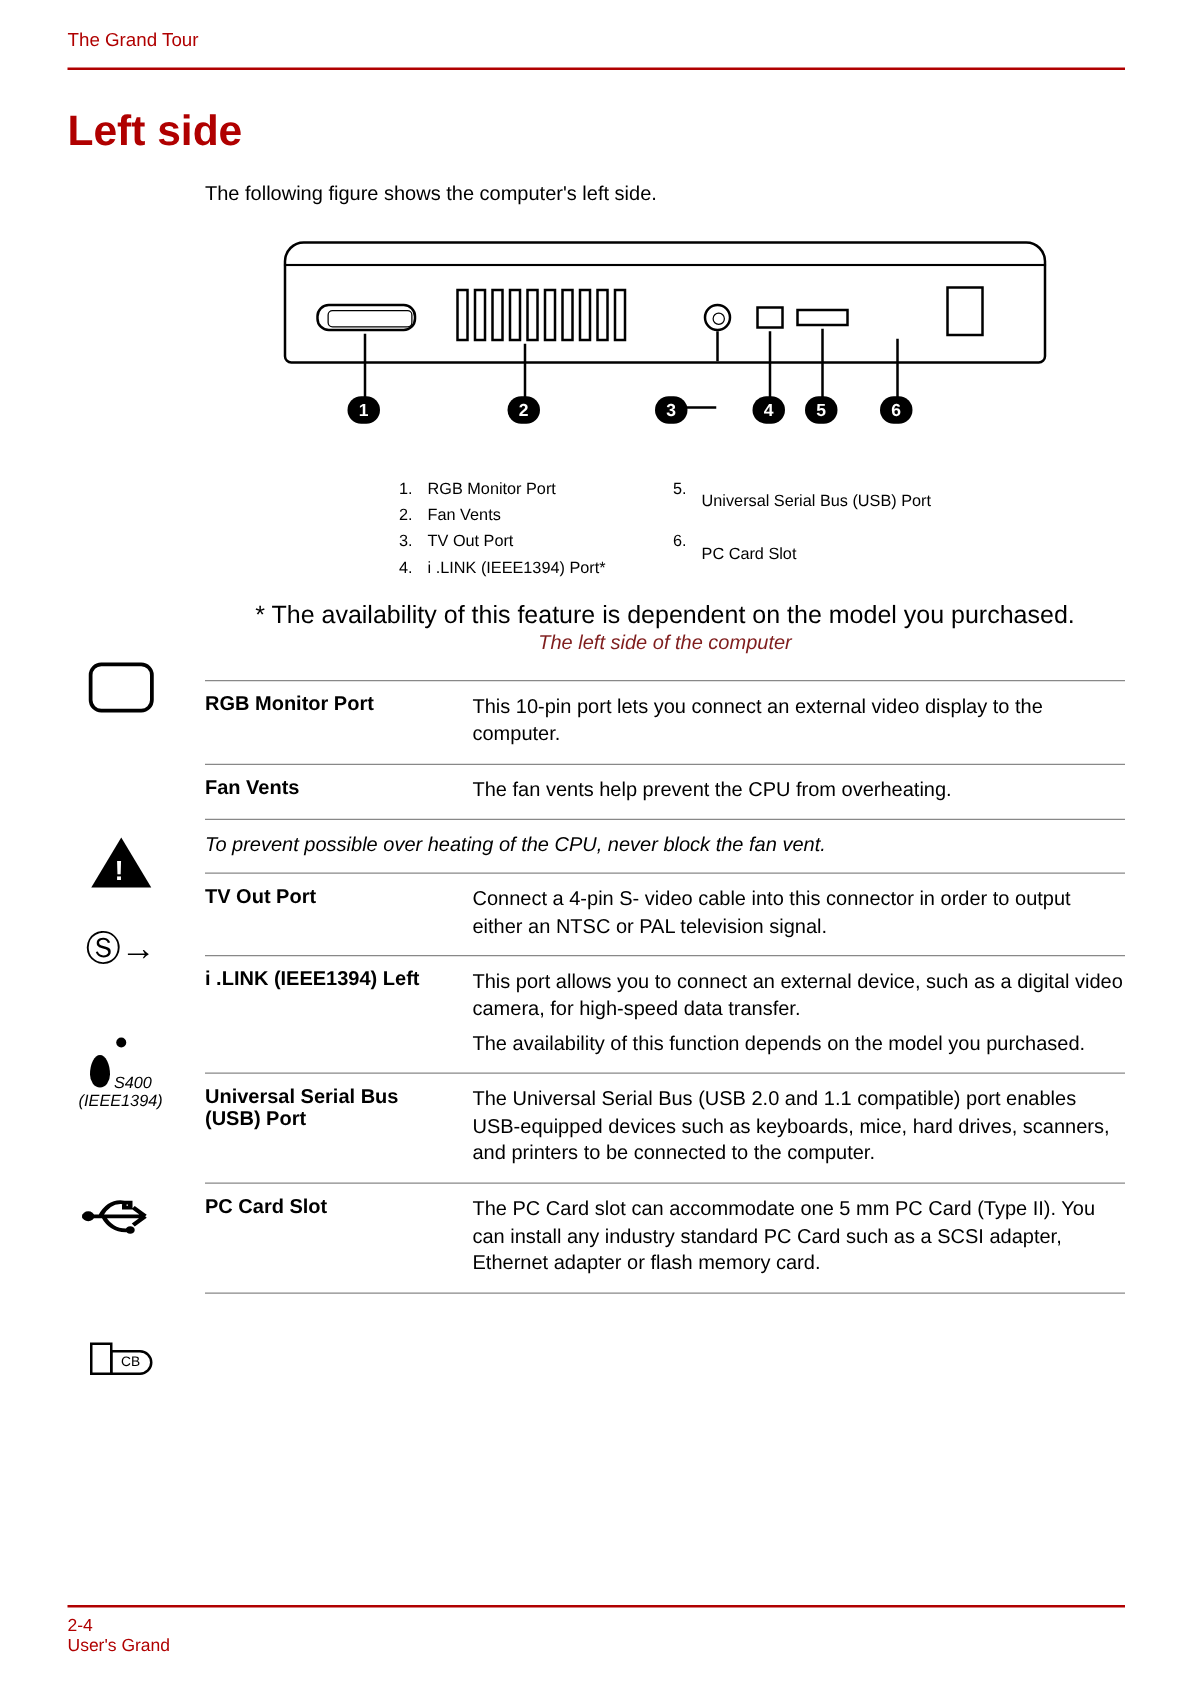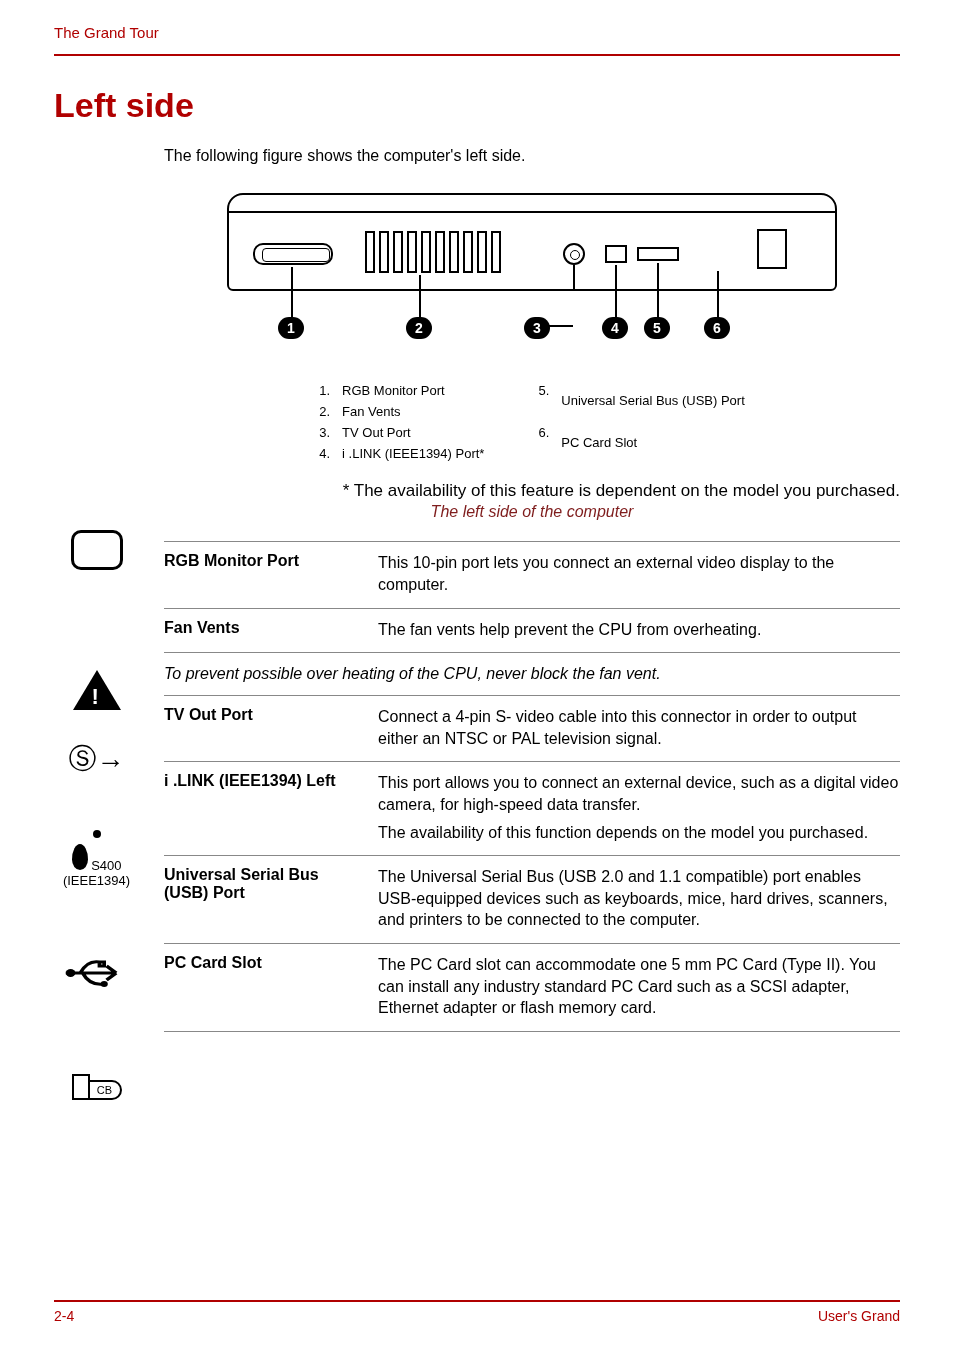--- a/index.html
+++ b/index.html
@@ -29,45 +29,45 @@
   .l3b { position:absolute; left:356px; top:74px; width:2px; height:24px; background:#000;}
   .l4 { left:398px; top:74px; height:56px; }
   .l5 { left:440px; top:72px; height:58px; }
   .l6 { left:500px; top:80px; height:50px; }
   .callout-row { position:absolute; left:0; top:126px; width:100%; height:30px; }
   .callout { position:absolute; width:26px; height:22px; background:#000; color:#fff; border-radius:11px; font-size:14px; font-weight:bold; text-align:center; line-height:22px; }
   .c1{left:61px;} .c2{left:189px;} .c3{left:307px;} .c4{left:385px;} .c5{left:427px;} .c6{left:487px;}
   .legend-row { display:flex; gap:50px; justify-content:center; margin-bottom:16px; }
   .legend-col { font-size:13px; line-height:1.45; }
   .legend-col td.num { padding-right: 10px; vertical-align: top; }
-  .footnote { font-size:17px; text-align:right; margin-bottom:2px; }
+  .footnote { font-size:20px; text-align:center; margin-bottom:2px; }
   .figcap { color:#7f1d1d; font-style:italic; font-size:16px; text-align:center; margin-bottom:20px; }
   .deflist { border-top:1px solid #888; }
   .defrow { display:flex; padding:10px 0 12px 0; border-bottom:1px solid #888; gap: 14px; }
   .defrow .term { width: 200px; font-weight:bold; font-size:16px; flex-shrink:0; }
   .defrow .desc { font-size:16px; line-height:1.35; }
   .defrow .desc p + p { margin-top: 6px; }
   .noteblock { border-top:1px solid #888; border-bottom:1px solid #888; padding:12px 0; font-style:italic; font-size:16px; margin:0 0 0 0; }
   .margin-icon { position:absolute; left:54px; width:85px; text-align:center; }
   .mi1 { top:530px; }
   .mi1-shape { width:52px; height:40px; border:3px solid #000; border-radius:10px; display:inline-block; }
   .mi-warn { top:670px; }
   .warn-tri { width:0;height:0;border-left:24px solid transparent;border-right:24px solid transparent;border-bottom:40px solid #000; position:relative; display:inline-block; }
   .warn-tri::after{content:"!"; color:#fff; position:absolute; left:-5px; top:14px; font-weight:bold; font-size:22px;}
   .mi-tv { top:740px; font-size:28px; }
-  .mi-ilink { top:828px; font-size:13px; line-height:1.2; }
+  .mi-ilink { top:828px; font-size:13px; line-height:1.2;font-style:italic; }
   .mi-ilink .dot{display:inline-block;width:8px;height:8px;background:#000;border-radius:50%;margin-bottom:2px;}
   .mi-ilink .ell{display:inline-block;width:16px;height:26px;background:#000;border-radius:50% 50% 50% 50% / 60% 60% 40% 40%;}
   .mi-usb { top:956px; }
   .usb-glyph { font-size:36px; display:inline-block; transform: scaleX(1.2);}
   .mi-pc { top:1074px; font-size:12px; }
   .pc-glyph { display:inline-block; }
   .pc-rect{display:inline-block;width:18px;height:26px;border:2px solid #000;vertical-align:bottom;}
   .pc-rr{display:inline-block;width:34px;height:20px;border:2px solid #000;border-radius:0 10px 10px 0;vertical-align:bottom;margin-left:-2px;line-height:16px;font-size:11px;}
-  .footer { position:absolute; left:54px; right:54px; bottom:28px; display:flex; justify-content:space-between; border-top:2px solid #b00000; padding-top:6px; color:#b00000; font-size:14px; }
+  .footer { position:absolute; left:54px; right:54px; bottom:28px; display:flex; justify-content:space-between; border-top:2px solid #b00000; padding-top:6px; color:#b00000; font-size:14px;flex-direction:column; }
 </style>
 </head>
 <body>
 
 <div class="page">
 
   <div class="header-area">
     <span class="header-text">The Grand Tour</span>
   </div>
 

